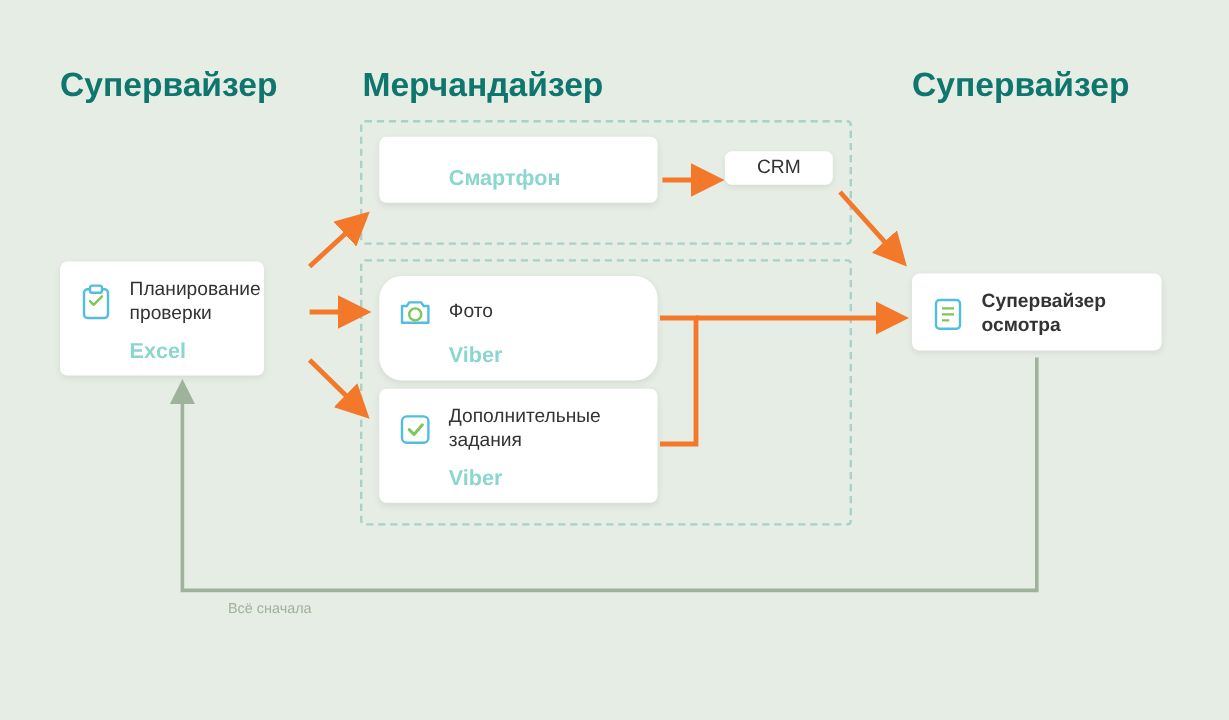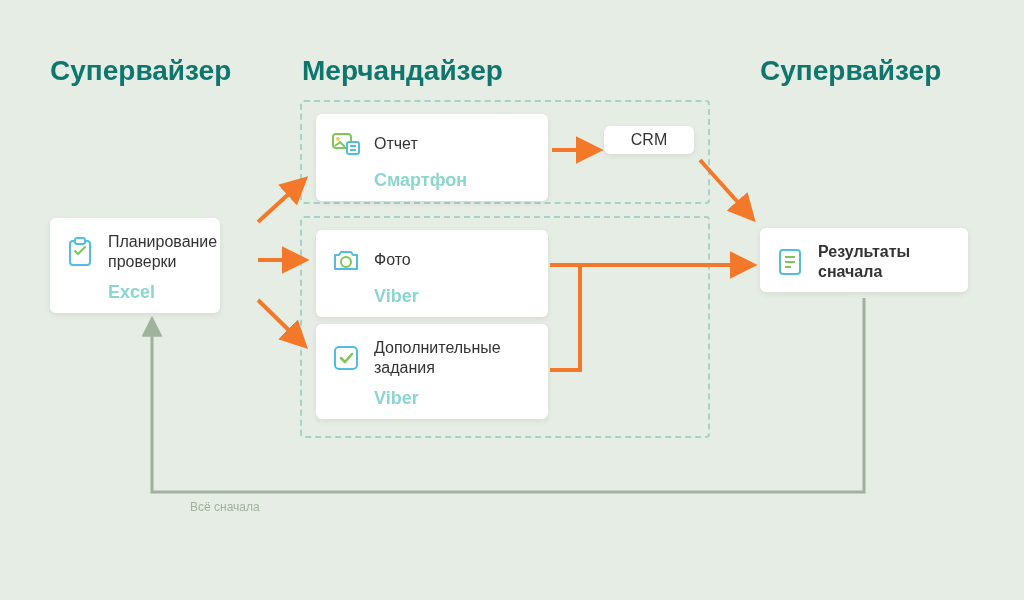--- a/index.html
+++ b/index.html
@@ -87,41 +87,28 @@
         <rect x="11" y="2" width="10" height="6" rx="2" fill="#fff" stroke="#53bde0" stroke-width="2"></rect>
         <path d="M11 15 l3 3 l7 -7" stroke="#7fc65a" stroke-width="2" fill="none" stroke-linecap="round" stroke-linejoin="round"></path>
       </svg>
     </span>
     <div class="title">Планирование проверки</div>
   </div>
   <div class="sub">Excel</div>
 </div>
 
 <div class="card" style="left:316px; top:114px; width:232px;">
-  <div class="row">
-    <span class="icon-box">
-      <svg class="icon" viewBox="0 0 32 32" fill="none">
-        <rect x="3" y="6" width="18" height="14" rx="3" stroke="#7fc65a" stroke-width="2"></rect>
-        <circle cx="8" cy="11" r="2" fill="#f9c94a"></circle>
-        <path d="M5 18 l5 -4 l5 5" stroke="#7fc65a" stroke-width="2" fill="none"></path>
-        <rect x="17" y="14" width="12" height="12" rx="2" fill="#fff" stroke="#53bde0" stroke-width="2"></rect>
-        <line x1="20" y1="18" x2="26" y2="18" stroke="#53bde0" stroke-width="2"></line>
-        <line x1="20" y1="22" x2="26" y2="22" stroke="#53bde0" stroke-width="2"></line>
-      </svg>
-    </span>
-    <div class="title">Отчет</div>
-  </div>
   <div class="sub">Смартфон</div>
 </div>
 
 <div class="card simple" style="left:604px; top:126px; width:90px; padding:4px;">
   <div class="title" style="text-align:center;">CRM</div>
 </div>
 
-<div class="card" style="left:316px; top:230px; width:232px;">
+<div class="card" style="left:316px; top:230px; width:232px;border-radius:19px;">
   <div class="row">
     <span class="icon-box">
       <svg class="icon" viewBox="0 0 32 32" fill="none">
         <path d="M5 11 h4 l2 -3 h10 l2 3 h4 v14 h-22 z" stroke="#53bde0" stroke-width="2" fill="none" stroke-linejoin="round"></path>
         <circle cx="16" cy="18" r="5" stroke="#7fc65a" stroke-width="2" fill="none"></circle>
       </svg>
     </span>
     <div class="title">Фото</div>
   </div>
   <div class="sub">Viber</div>
@@ -143,21 +130,21 @@
 <div class="card" style="left:760px; top:228px; width:208px;">
   <div class="row">
     <span class="icon-box">
       <svg class="icon" viewBox="0 0 32 32" fill="none">
         <rect x="6" y="4" width="20" height="24" rx="3" stroke="#53bde0" stroke-width="2"></rect>
         <line x1="11" y1="11" x2="21" y2="11" stroke="#7fc65a" stroke-width="2"></line>
         <line x1="11" y1="16" x2="21" y2="16" stroke="#7fc65a" stroke-width="2"></line>
         <line x1="11" y1="21" x2="17" y2="21" stroke="#7fc65a" stroke-width="2"></line>
       </svg>
     </span>
-    <div class="title" style="font-weight:600;">Результаты сначала</div>
+    <div class="title" style="font-weight:600;">Супервайзер осмотра</div>
   </div>
 </div>
 
 <div class="loop-label" style="left:190px; top:500px;">Всё сначала</div>
 
 <svg class="arrows" viewBox="0 0 1024 600">
   <defs>
     <marker id="ah-orange" viewBox="0 0 10 10" refX="8" refY="5" markerWidth="7" markerHeight="7" orient="auto-start-reverse">
       <path d="M0 0 L10 5 L0 10 z" fill="#f3782a"></path>
     </marker>

